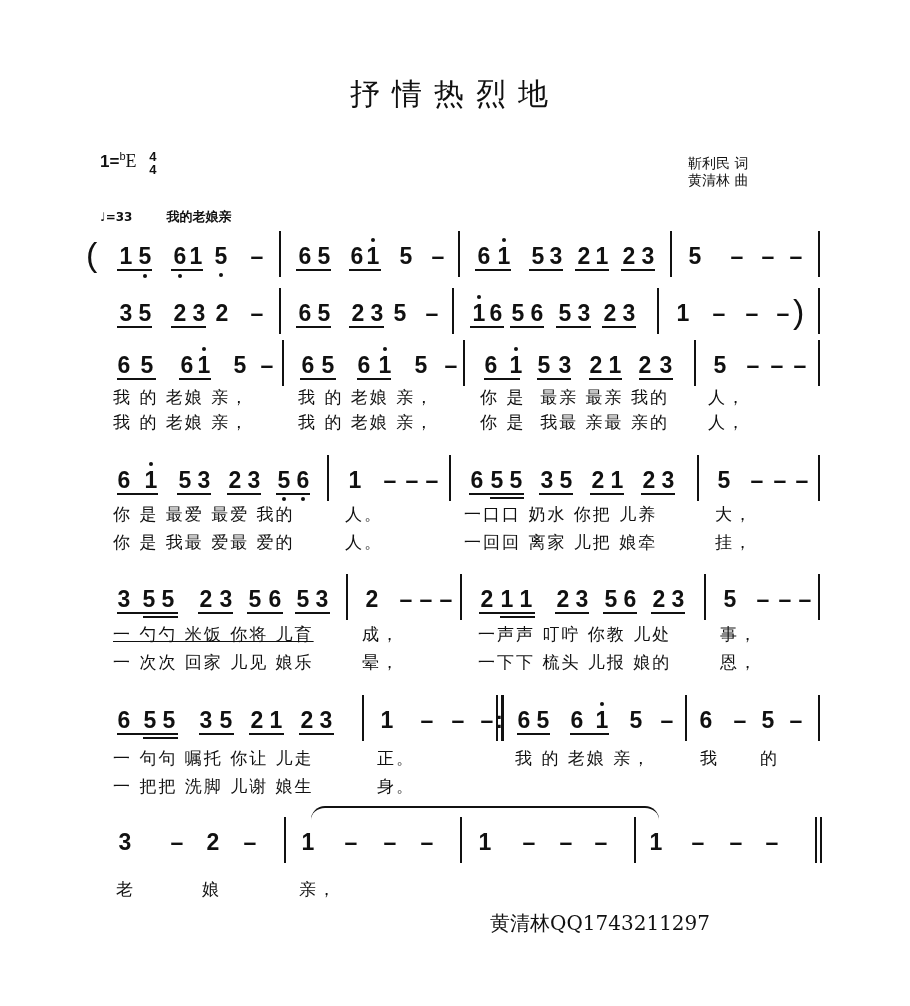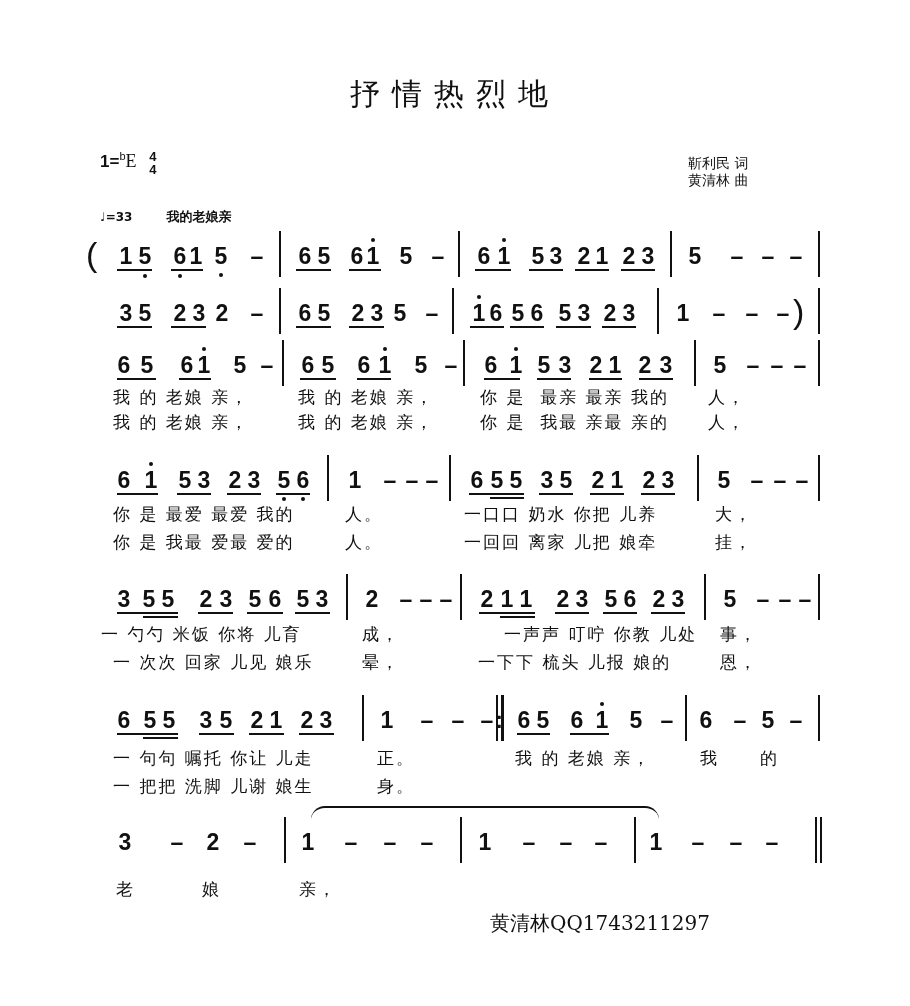--- a/index.html
+++ b/index.html
@@ -251,23 +251,23 @@
     <div class="ul" style="left: 603px; top: 612px; width: 34px;"></div>
     <div class="note" style="left: 651px; top: 586px; width: 16px;">2</div>
     <div class="note" style="left: 670px; top: 586px; width: 16px;">3</div>
     <div class="ul" style="left: 651px; top: 612px; width: 34px;"></div>
     <div class="bar" style="left: 704px; top: 574px; height: 46px; width: 2px;"></div>
     <div class="note" style="left: 722px; top: 586px; width: 16px;">5</div>
     <div class="note" style="left: 755px; top: 586px; width: 16px;">–</div>
     <div class="note" style="left: 777px; top: 586px; width: 16px;">–</div>
     <div class="note" style="left: 797px; top: 586px; width: 16px;">–</div>
     <div class="bar" style="left: 818px; top: 574px; height: 46px; width: 2px;"></div>
-    <div class="lyr" style="left: 101px; top: 623px;">一 勺勺 米饭 你将 儿育</div>
+    <div class="lyr" style="left: 113px; top: 623px; text-decoration: underline;">一 勺勺 米饭 你将 儿育</div>
     <div class="lyr" style="left: 362px; top: 623px;">成，</div>
-    <div class="lyr" style="left: 504px; top: 623px; text-align: center;">一声声 叮咛 你教 儿处</div>
+    <div class="lyr" style="left: 478px; top: 623px; text-align: center;">一声声 叮咛 你教 儿处</div>
     <div class="lyr" style="left: 720px; top: 623px;">事，</div>
     <div class="lyr" style="left: 113px; top: 651px;">一 次次 回家 儿见 娘乐</div>
     <div class="lyr" style="left: 362px; top: 651px;">晕，</div>
     <div class="lyr" style="left: 478px; top: 651px;">一下下 梳头 儿报 娘的</div>
     <div class="lyr" style="left: 720px; top: 651px;">恩，</div>
     <div class="note" style="left: 116px; top: 707px; width: 16px;">6</div>
     <div class="note" style="left: 142px; top: 707px; width: 16px;">5</div>
     <div class="note" style="left: 161px; top: 707px; width: 16px;">5</div>
     <div class="ul" style="left: 117px; top: 733px; width: 61px;"></div>
     <div class="ul" style="left: 143px; top: 737px; width: 35px;"></div>

